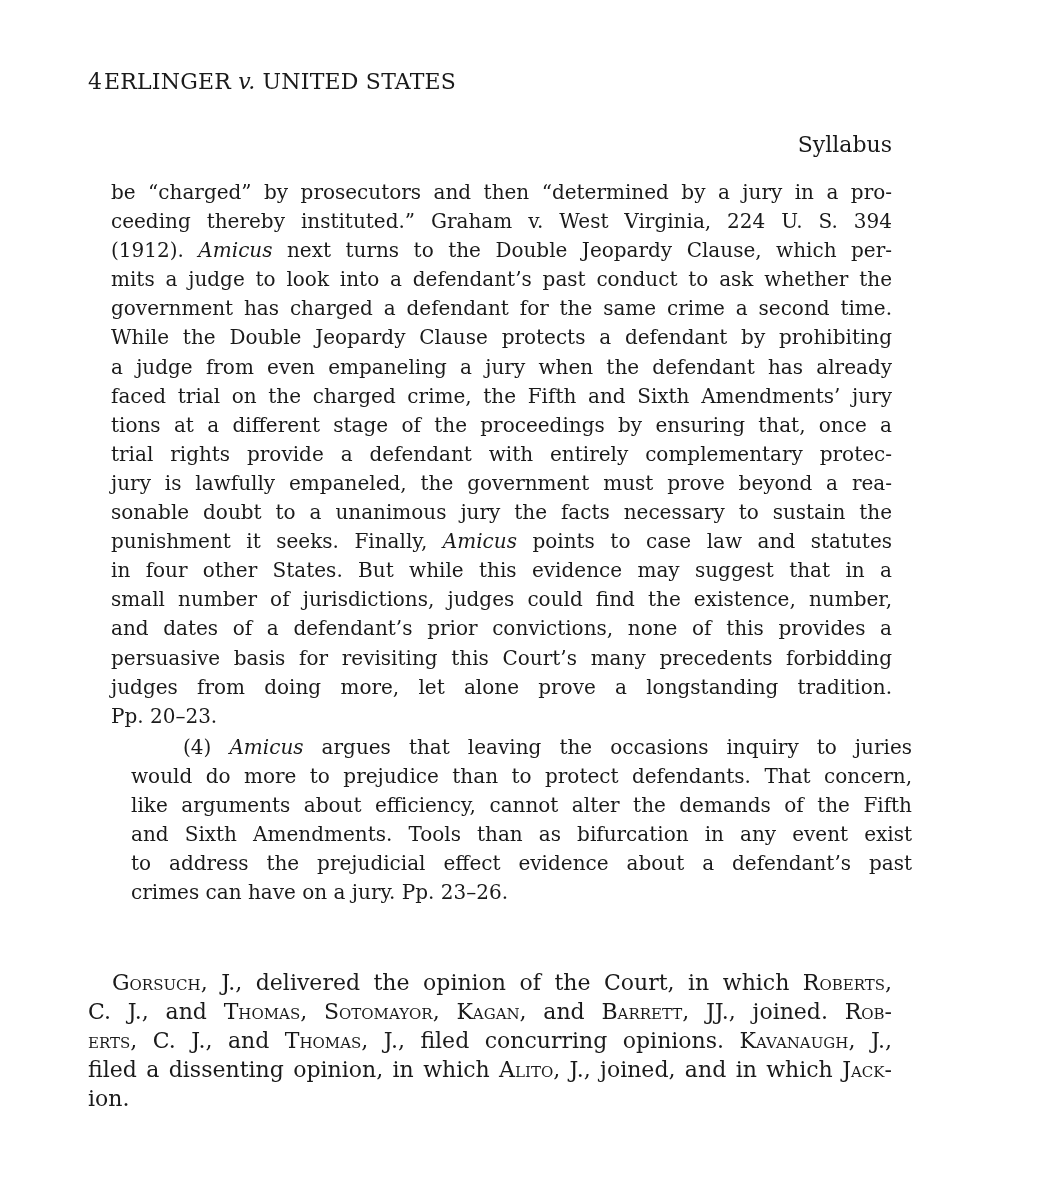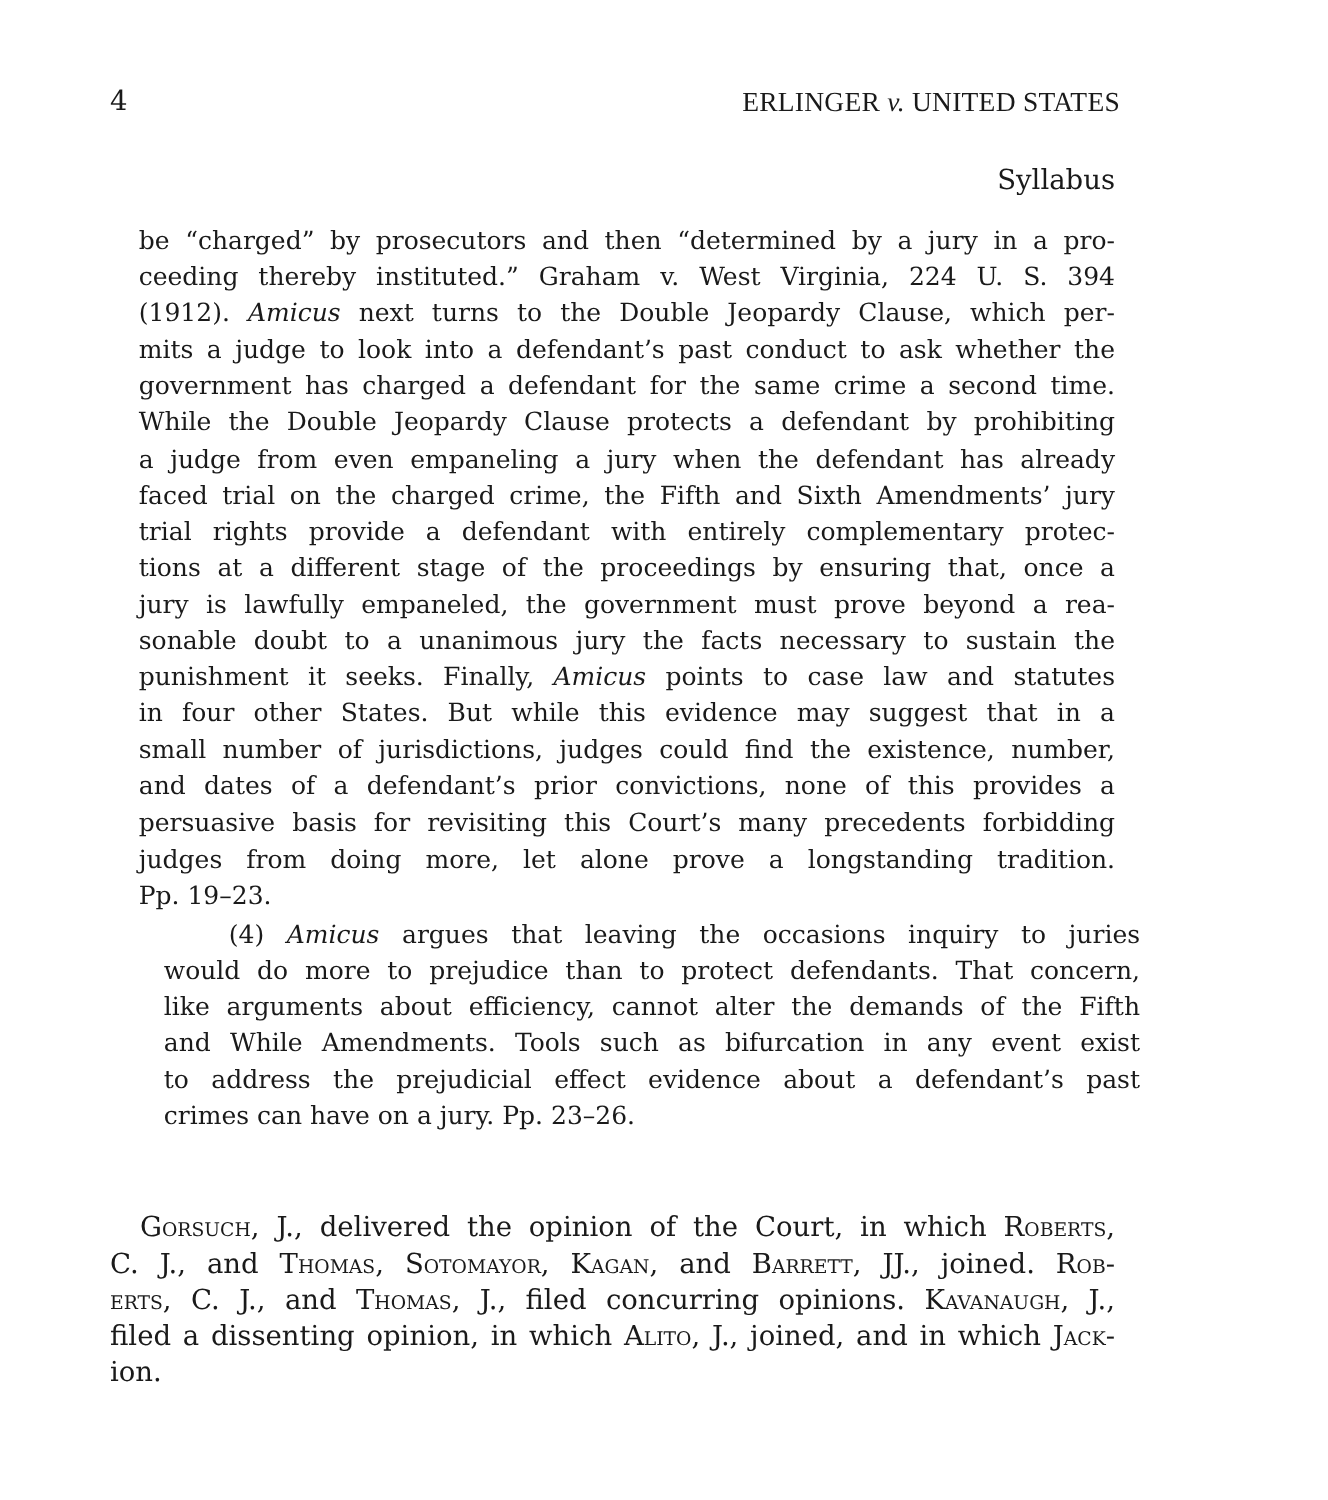--- a/index.html
+++ b/index.html
@@ -30,26 +30,25 @@
       font-size: 22px;
       line-height: 32px;
     }
     .page-number {
       position: absolute;
       left: 0;
       top: 0;
     }
     .case-title {
       position: absolute;
-      left: 4px;
+      left: 16px;
       width: 804px;
-      text-align: right;
+      text-align: left;
       top: 0;
       letter-spacing: 0.2px;
-      font-family: Liberation Serif, serif;
     }
     .case-title .v {
       font-style: italic;
     }
     .section-label {
       position: absolute;
       top: 129px;
       left: 88px;
       width: 804px;
       text-align: right;
@@ -117,38 +116,38 @@
 
   <div class="body-block block-syllabus">
     <span class="line">be “charged” by prosecutors and then “determined by a jury in a pro-</span>
     <span class="line">ceeding thereby instituted.”  Graham v. West Virginia, 224 U. S. 394</span>
     <span class="line"><span>(1912).  </span><em>Amicus</em><span> next turns to the Double Jeopardy Clause, which per-</span></span>
     <span class="line">mits a judge to look into a defendant’s past conduct to ask whether the</span>
     <span class="line">government has charged a defendant for the same crime a second time.</span>
     <span class="line">While the Double Jeopardy Clause protects a defendant by prohibiting</span>
     <span class="line">a judge from even empaneling a jury when the defendant has already</span>
     <span class="line">faced trial on the charged crime, the Fifth and Sixth Amendments’ jury</span>
+    <span class="line">tions at a different stage of the proceedings by ensuring that, once a</span>
     <span class="line">trial rights provide a defendant with entirely complementary protec-</span>
-    <span class="line">tions at a different stage of the proceedings by ensuring that, once a</span>
     <span class="line">jury is lawfully empaneled, the government must prove beyond a rea-</span>
     <span class="line">sonable doubt to a unanimous jury the facts necessary to sustain the</span>
     <span class="line"><span>punishment it seeks.  Finally, </span><em>Amicus</em><span> points to case law and statutes</span></span>
     <span class="line">in four other States.  But while this evidence may suggest that in a</span>
     <span class="line">small number of jurisdictions, judges could find the existence, number,</span>
     <span class="line">and dates of a defendant’s prior convictions, none of this provides a</span>
     <span class="line">persuasive basis for revisiting this Court’s many precedents forbidding</span>
     <span class="line">judges from doing more, let alone prove a longstanding tradition.</span>
-    <span class="line last">Pp. 19–23.</span>
+    <span class="line last">Pp. 20–23.</span>
   </div>
 
   <div class="body-block block-para4">
     <span class="line indent"><span>(4) </span><em>Amicus</em><span> argues that leaving the occasions inquiry to juries</span></span>
     <span class="line">would do more to prejudice than to protect defendants.  That concern,</span>
     <span class="line">like arguments about efficiency, cannot alter the demands of the Fifth</span>
-    <span class="line">and While Amendments.  Tools such as bifurcation in any event exist</span>
+    <span class="line">and Sixth Amendments.  Tools than as bifurcation in any event exist</span>
     <span class="line">to address the prejudicial effect evidence about a defendant’s past</span>
     <span class="line last">crimes can have on a jury.  Pp. 23–26.</span>
   </div>
 
 
   <div class="opinion-block">
     <span class="line first"><span class="sc">Gorsuch</span><span>, J., delivered the opinion of the Court, in which </span><span class="sc">Roberts</span><span>,</span></span>
     <span class="line"><span>C. J., and </span><span class="sc">Thomas</span><span>, </span><span class="sc">Sotomayor</span><span>, </span><span class="sc">Kagan</span><span>, and </span><span class="sc">Barrett</span><span>, JJ., joined.  </span><span class="sc">Rob-</span></span>
     <span class="line"><span class="sc">erts</span><span>, C. J., and </span><span class="sc">Thomas</span><span>, J., filed concurring opinions.  </span><span class="sc">Kavanaugh</span><span>, J.,</span></span>
     <span class="line"><span>filed a dissenting opinion, in which </span><span class="sc">Alito</span><span>, J., joined, and in which </span><span class="sc">Jack-</span></span>

